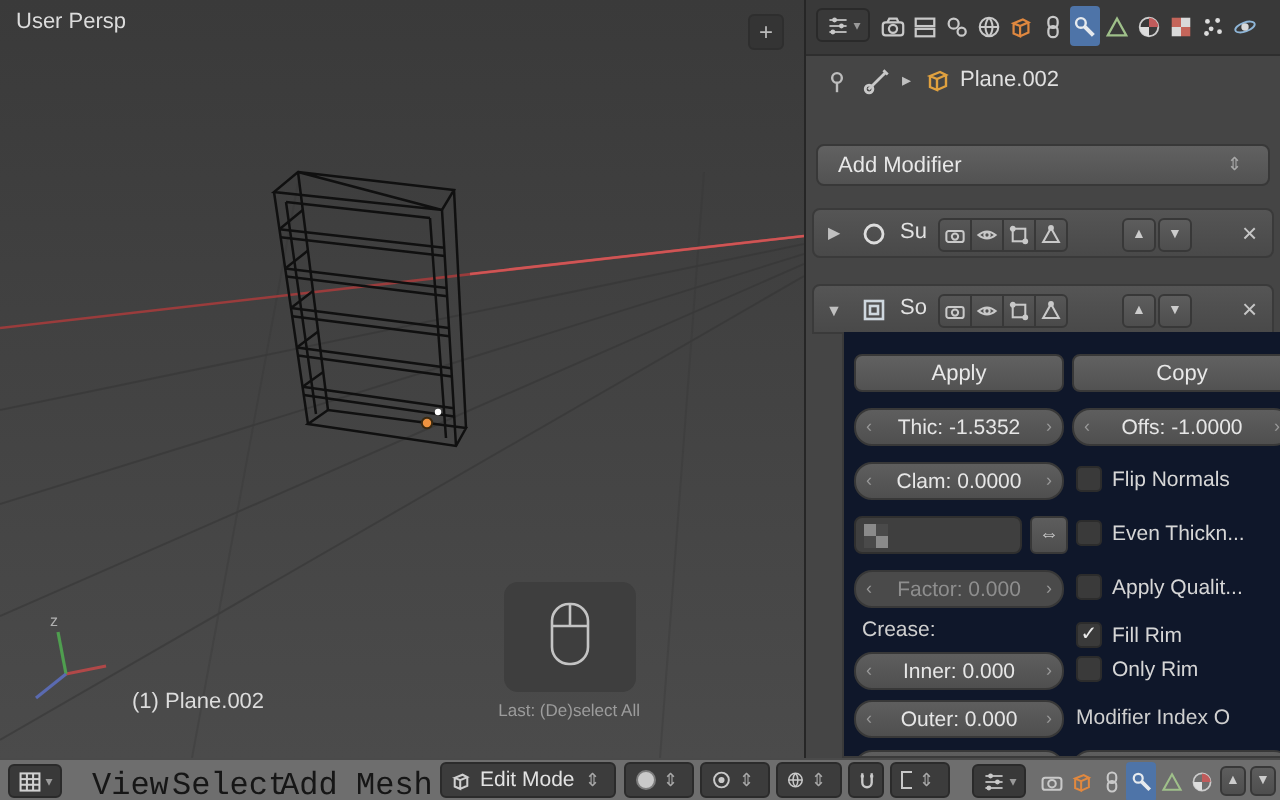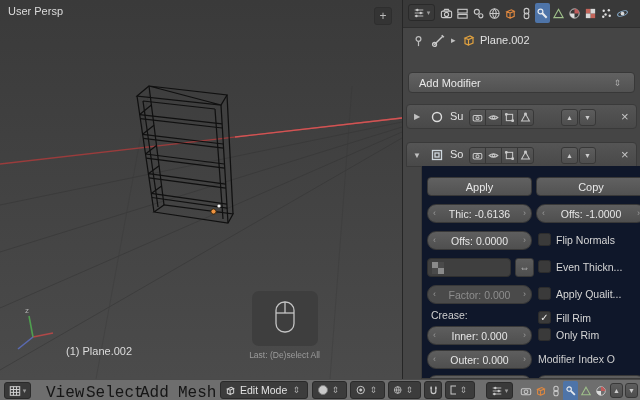--- a/index.html
+++ b/index.html
@@ -307,32 +307,32 @@
         </div>
       <span class="a xbtn" style="left:214px;top:3px">×</span>
     </div>
 
     <div class="a" style="left:18px;top:166px;width:231px;height:213px;background:#0f172a;border:1px solid #3a3a3a;border-top:none;box-sizing:border-box;overflow:hidden">
       <div class="a btn" style="left:5px;top:11px;width:105px">Apply</div>
       <div class="a btn" style="left:114px;top:11px;width:110px">Copy</div>
 
       <div class="a num" style="left:5px;top:38px;width:105px">
         <span class="narr">‹</span>
-        <span>Thic: -0.6136</span>
+        <span>Thic: -1.5352</span>
         <span class="narr">›</span>
       </div>
       <div class="a num" style="left:114px;top:38px;width:110px">
         <span class="narr">‹</span>
         <span>Offs: -1.0000</span>
         <span class="narr">›</span>
       </div>
 
       <div class="a num" style="left:5px;top:65px;width:105px">
         <span class="narr">‹</span>
-        <span>Offs: 0.0000</span>
+        <span>Clam: 0.0000</span>
         <span class="narr">›</span>
       </div>
       <div class="a chk" style="left:116px;top:67px"></div>
       <span class="a lbl" style="left:134px;top:68px">Flip Normals</span>
 
       <div class="a" style="left:5px;top:92px;width:84px;height:19px;background:#3f3f3f;border:1px solid #2f2f2f;border-radius:4px;box-sizing:border-box">
         <svg style="position:absolute;left:4px;top:3px" width="12" height="12">
             <rect x="0" y="0" width="6" height="6" fill="#8a8a8a"></rect>
             <rect x="6" y="6" width="6" height="6" fill="#8a8a8a"></rect>
             <rect x="6" y="0" width="6" height="6" fill="#4a4a4a"></rect>

